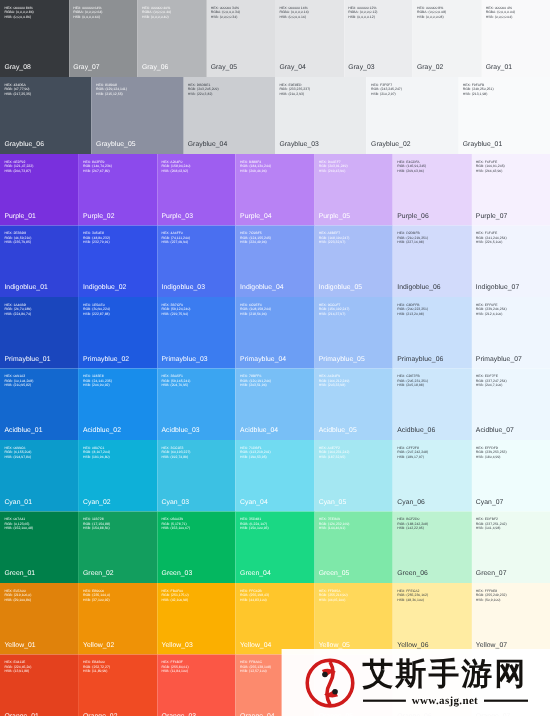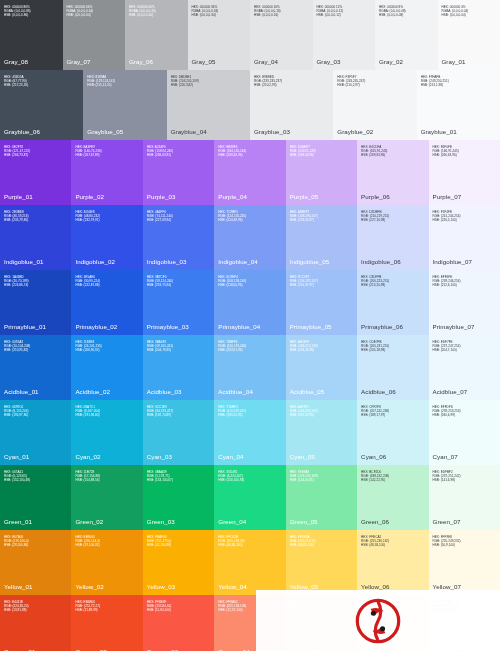--- a/index.html
+++ b/index.html
@@ -656,14 +656,22 @@
 <div id="watermark">
   <div id="wm-inner">
     <svg id="wm-mark" viewBox="0 0 100 100">
       <circle cx="50" cy="50" r="45" fill="none" stroke="#cf1b1b" stroke-width="7"></circle>
       <path d="M50 8 A42 42 0 0 1 50 50 A42 42 0 0 0 50 92" fill="none" stroke="#cf1b1b" stroke-width="7"></path>
       <path d="M34 24 q16 -6 28 4 q-14 2 -20 10 q-6 -10 -8 -14z" fill="#cf1b1b"></path>
       <path d="M66 76 q-16 6 -28 -4 q14 -2 20 -10 q6 10 8 14z" fill="#cf1b1b"></path>
       <circle cx="40" cy="33" r="5.5" fill="#1a1a1a"></circle>
       <circle cx="60" cy="67" r="5.5" fill="#1a1a1a"></circle>
     </svg>
+    <div id="wm-right">
+      <div id="wm-cn">艾斯手游网</div>
+      <div id="wm-url-wrap">
+        <span class="wm-rule"></span>
+        <span id="wm-url">www.asjg.net</span>
+        <span class="wm-rule"></span>
+      </div>
+    </div>
   </div>
 </div>
 
 </body></html>

